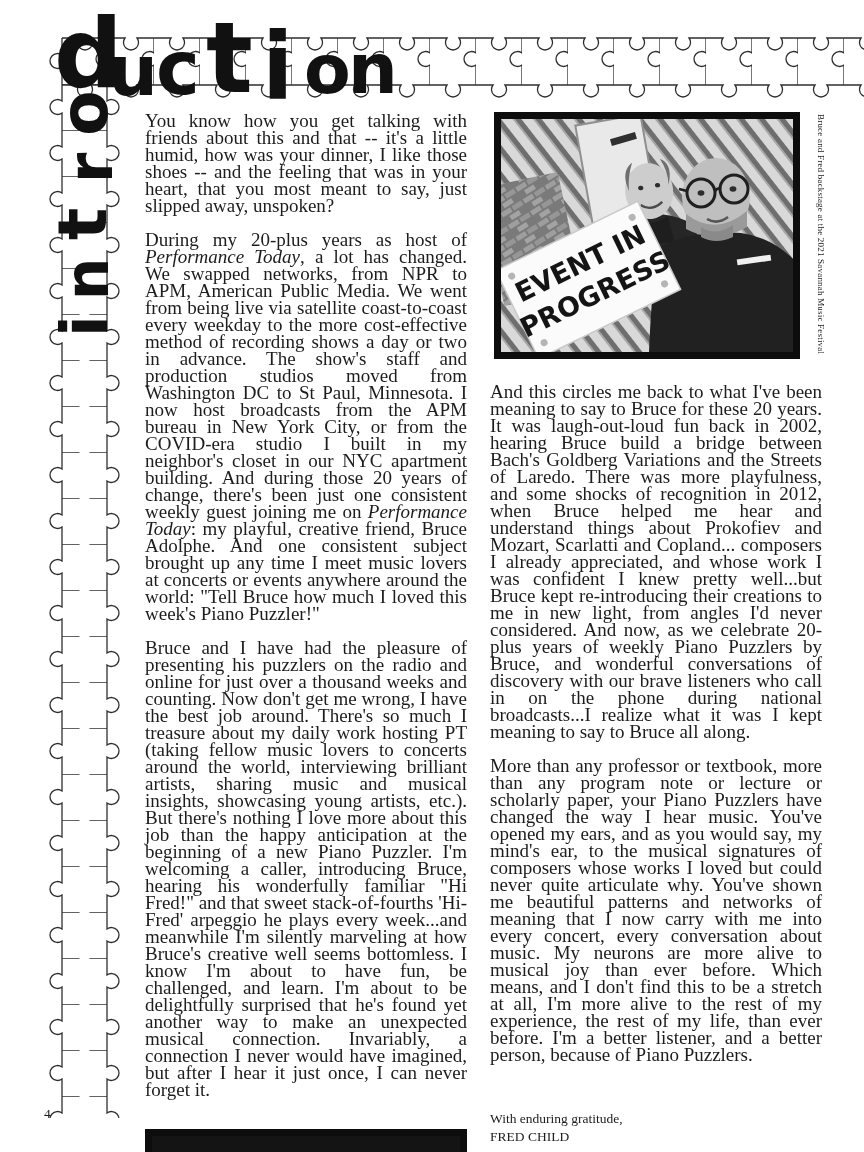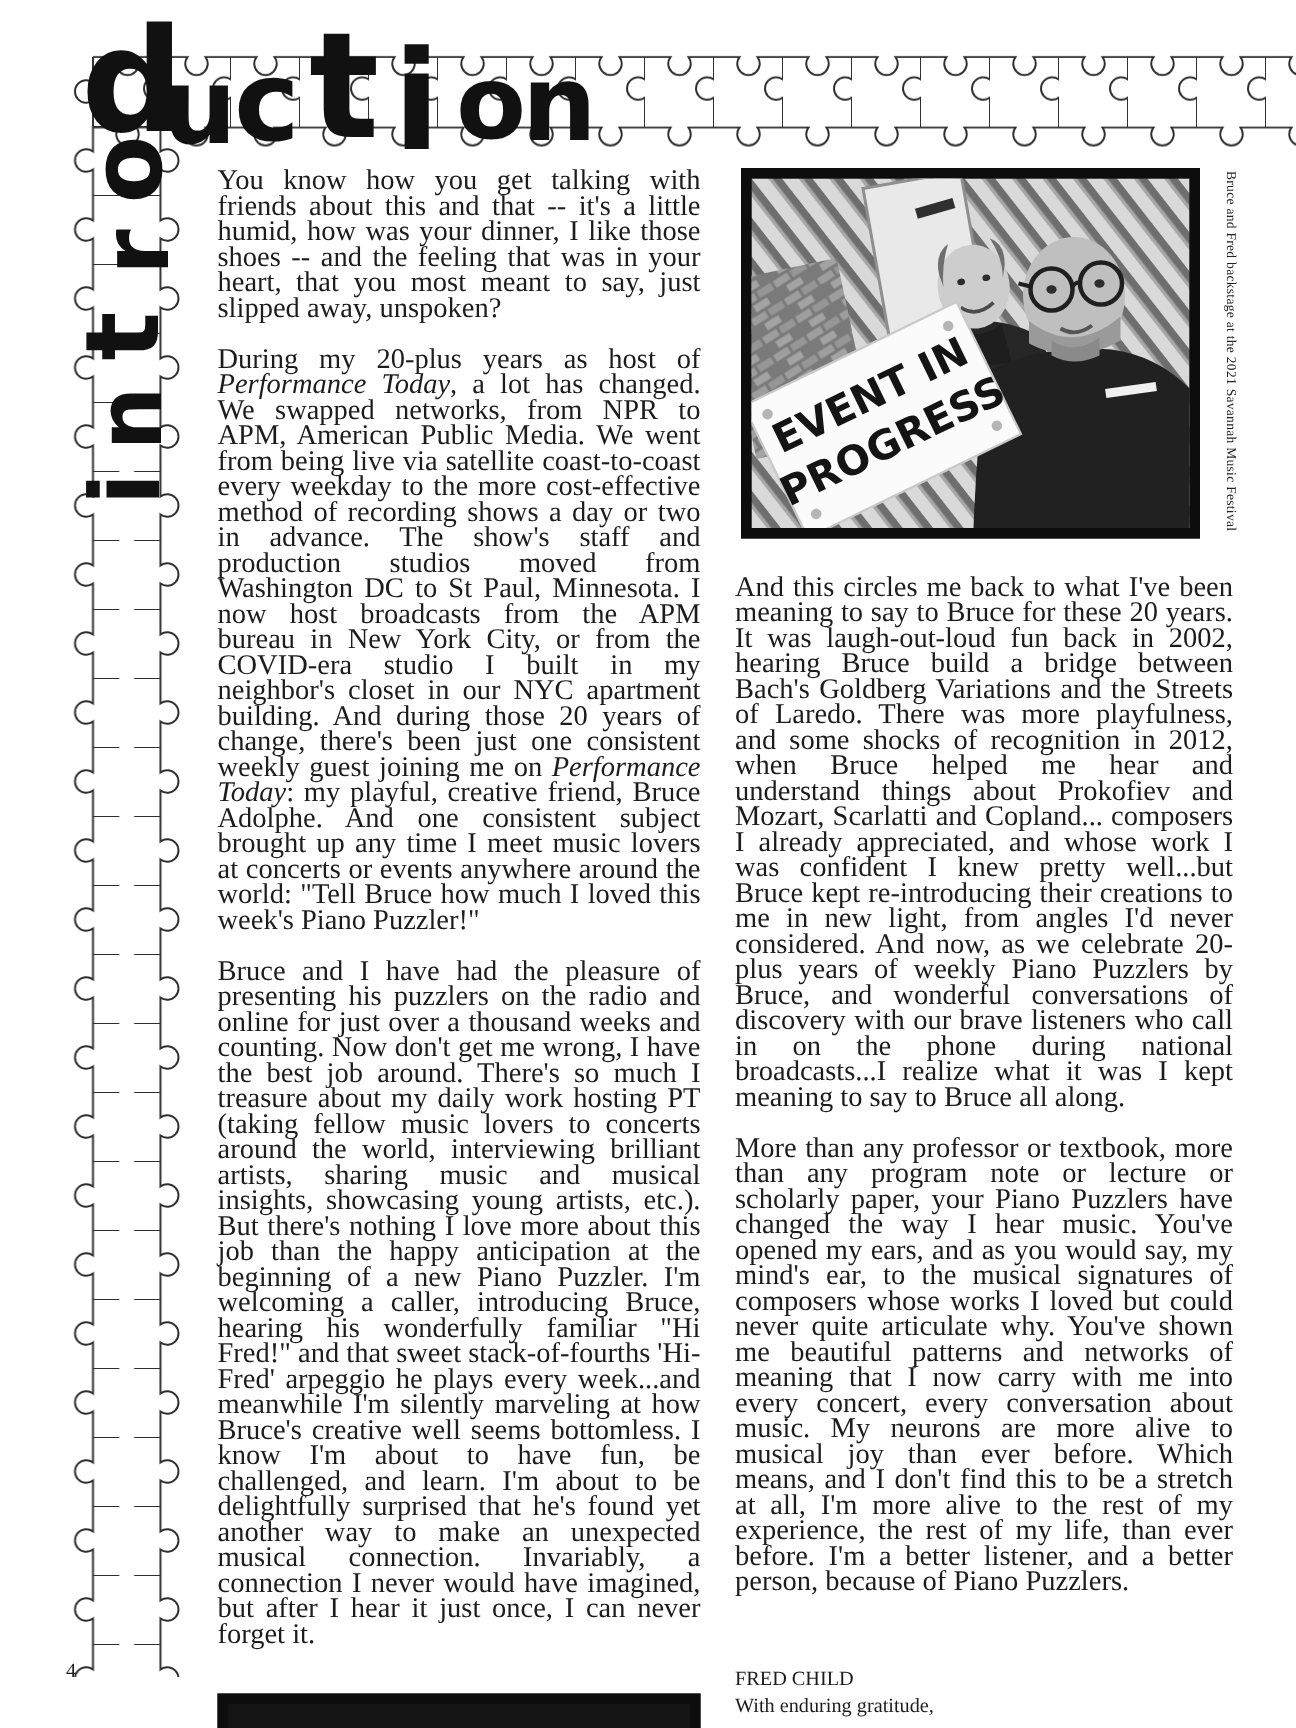--- a/index.html
+++ b/index.html
@@ -174,20 +174,20 @@
           </g>
         </svg>
       </div>
       <div class="vcaption">Bruce and Fred backstage at the 2021 Savannah Music Festival</div>
     </div>
 
     <p style="margin-top:21px;">And this circles me back to what I've been meaning to say to Bruce for these 20 years. It was laugh-out-loud fun back in 2002, hearing Bruce build a bridge between Bach's Goldberg Variations and the Streets of Laredo. There was more playfulness, and some shocks of recognition in 2012, when Bruce helped me hear and understand things about Prokofiev and Mozart, Scarlatti and Copland... composers I already appreciated, and whose work I was confident I knew pretty well...but Bruce kept re-introducing their creations to me in new light, from angles I'd never considered. And now, as we celebrate 20-plus years of weekly Piano Puzzlers by Bruce, and wonderful conversations of discovery with our brave listeners who call in on the phone during national broadcasts...I realize what it was I kept meaning to say to Bruce all along.</p>
     <p>More than any professor or textbook, more than any program note or lecture or scholarly paper, your Piano Puzzlers have changed the way I hear music. You've opened my ears, and as you would say, my mind's ear, to the musical signatures of composers whose works I loved but could never quite articulate why. You've shown me beautiful patterns and networks of meaning that I now carry with me into every concert, every conversation about music. My neurons are more alive to musical joy than ever before. Which means, and I don't find this to be a stretch at all, I'm more alive to the rest of my experience, the rest of my life, than ever before. I'm a better listener, and a better person, because of Piano Puzzlers.</p>
 
     <div class="sig signoff">
+      <div>With enduring gratitude,</div>
       <div>FRED CHILD</div>
-      <div>With enduring gratitude,</div>
     </div>
   </div>
 
   <div class="pagenum">4</div>
 
 </div>
 
 </body></html>

